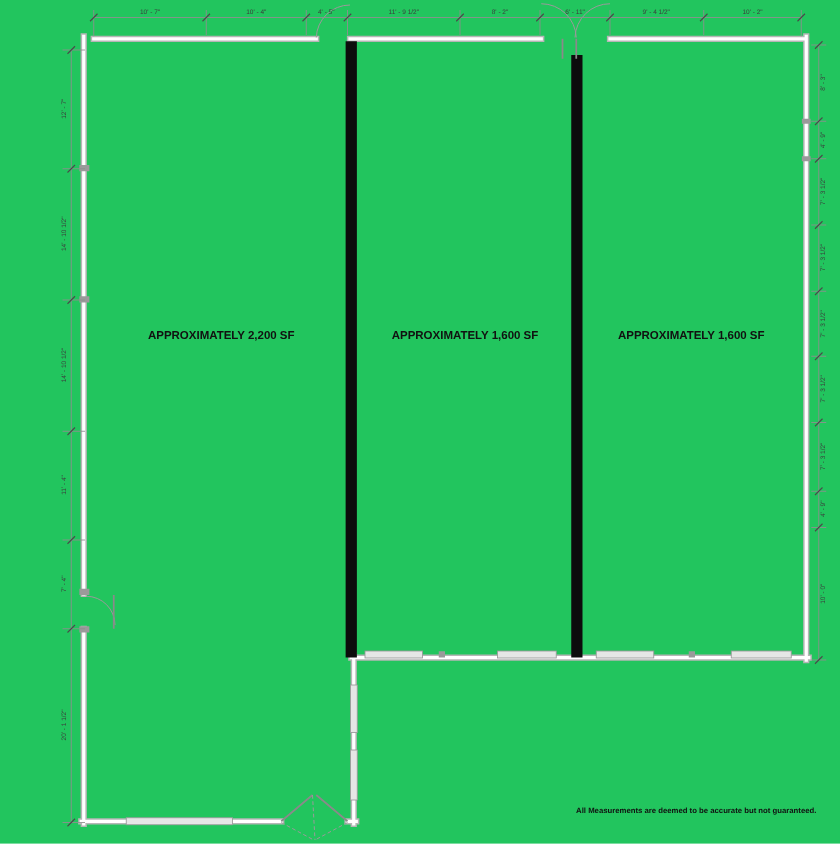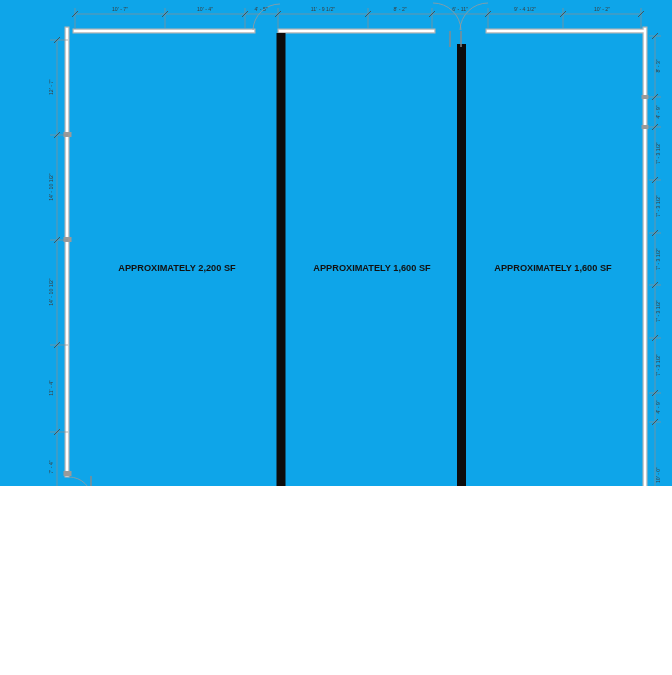--- a/index.html
+++ b/index.html
@@ -1,16 +1,16 @@
 <!DOCTYPE html>
 <html><head>
 <meta charset="utf-8">
 <style>
   html,body{margin:0;padding:0;background:#ffffff;}
-  .page{position:relative;width:672px;height:486px;background:#0ea5e9;overflow:hidden;
+  .page{position:relative;width:672px;height:675px;background:#22c55e;overflow:hidden;
         font-family:"Liberation Sans", sans-serif;}
   svg{display:block}
   .wall-outer{stroke:#b6b6b6;stroke-width:5;fill:none;stroke-linecap:square}
   .wall-inner{stroke:#ffffff;stroke-width:2.6;fill:none;stroke-linecap:square}
   .demising{fill:#0c0c0c}
   .window{fill:#e6e6e6;stroke:#9a9a9a;stroke-width:0.7}
   .wallmark{fill:#9a9a9a}
   .dimline{stroke:#8f8f8f;stroke-width:0.7;fill:none}
   .tick{stroke:#4a4a4a;stroke-width:0.9;fill:none}
   .doorarc{stroke:#9a9a9a;stroke-width:0.8;fill:none}

